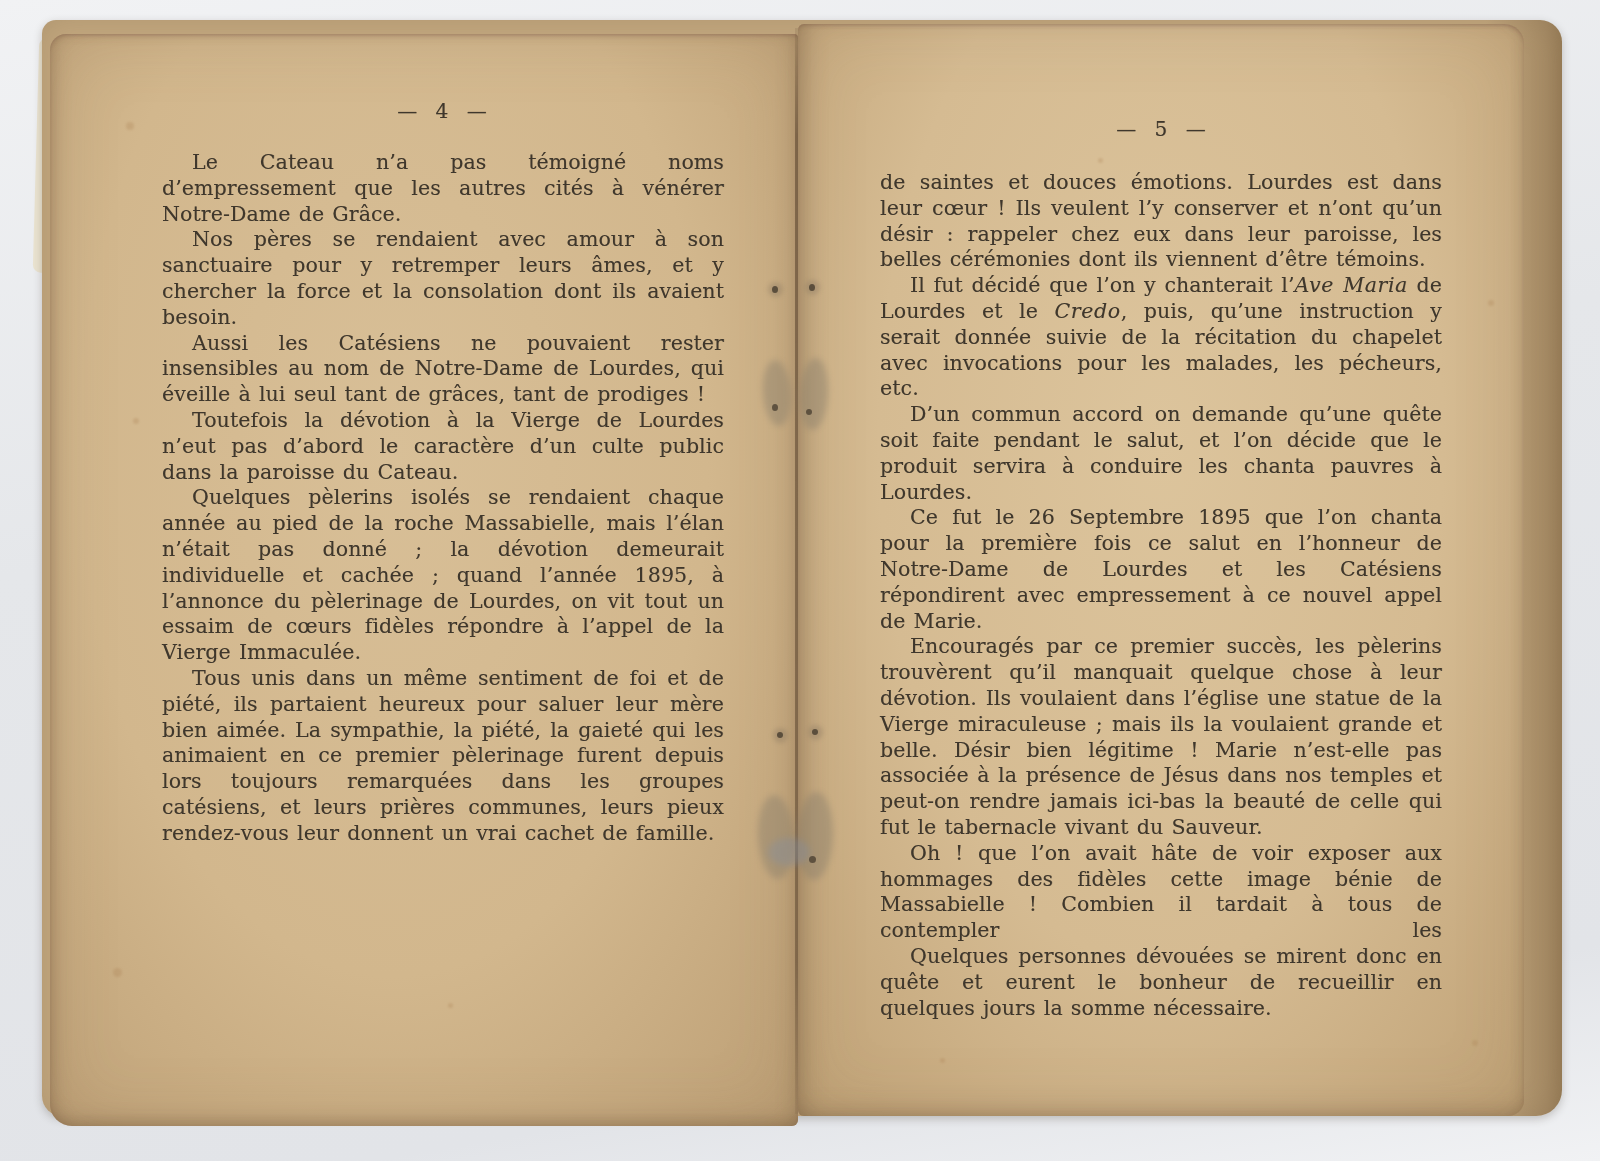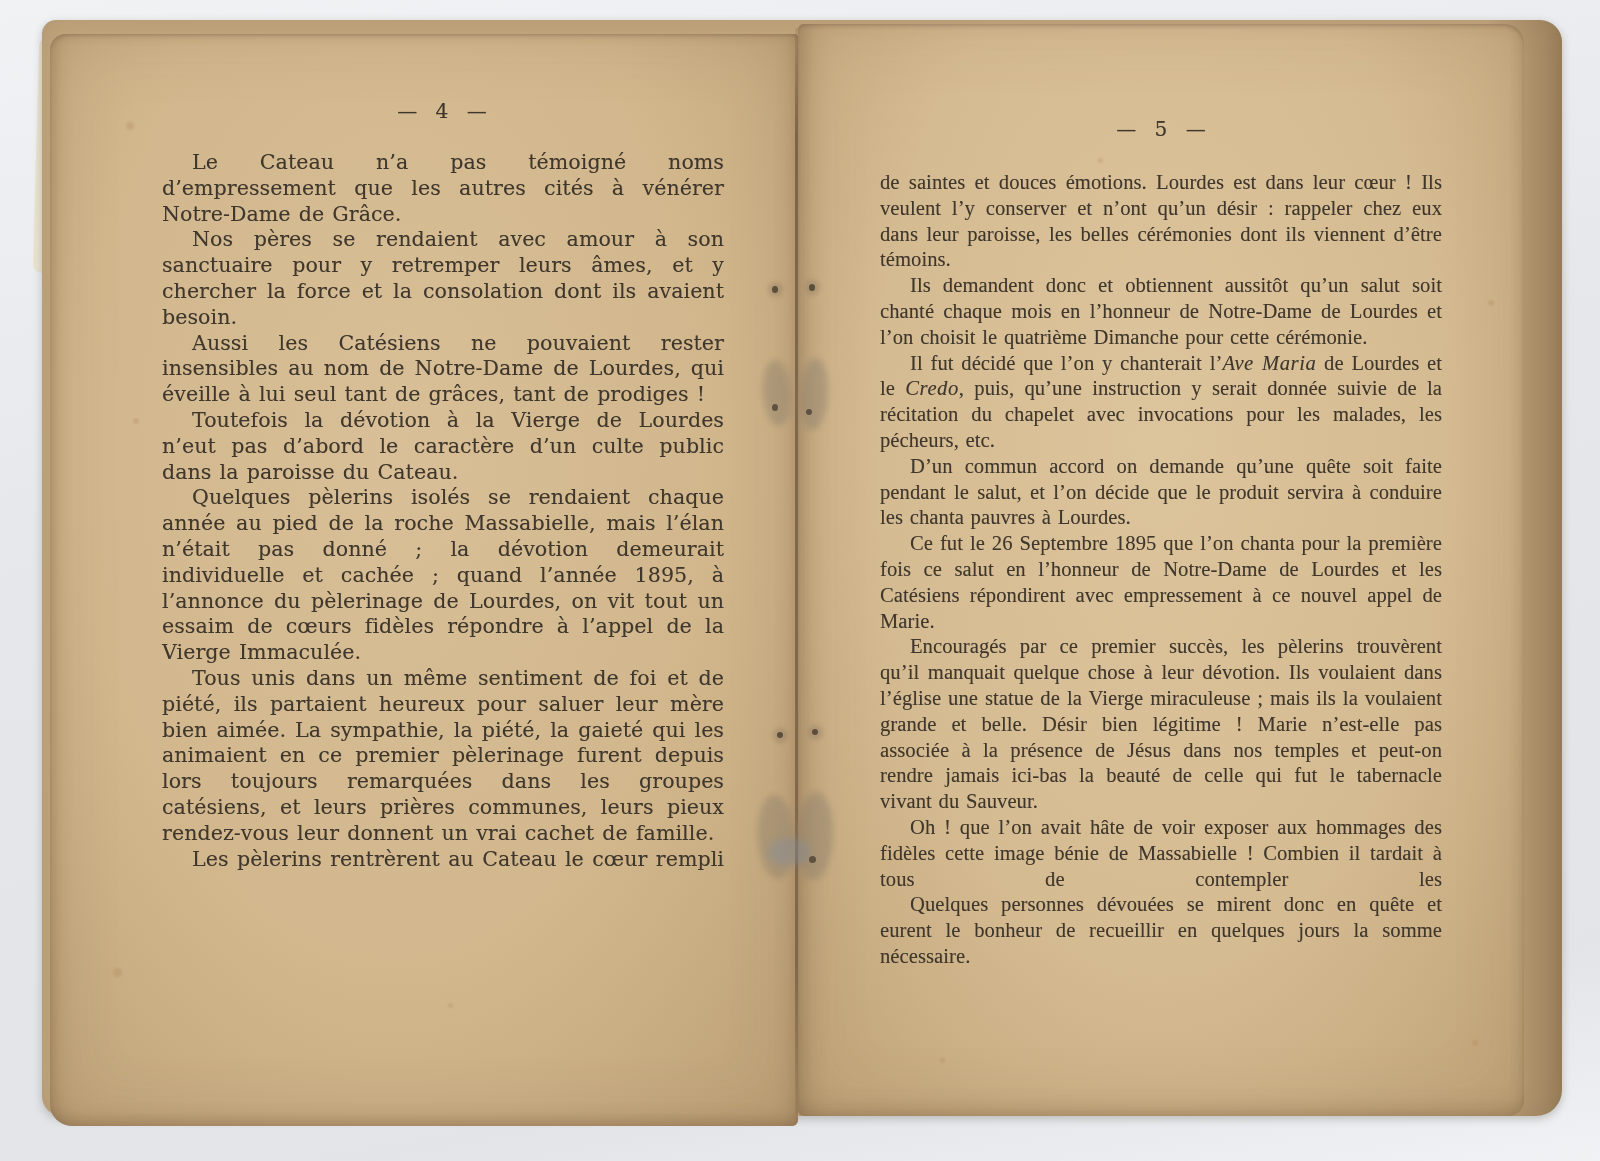--- a/index.html
+++ b/index.html
@@ -44,21 +44,21 @@
   .gutter{position:absolute;left:795px;top:28px;width:3px;height:1086px;
     background:linear-gradient(to bottom,rgba(107,84,58,.15),rgba(96,74,52,.62) 10%,rgba(96,74,52,.55) 86%,rgba(107,84,58,.12));
     filter:blur(.4px);}
   .page-header{position:absolute;text-align:center;color:var(--ink);
     font-size:20px;line-height:26px;word-spacing:12px;
     text-shadow:.3px .3px 0 rgba(63,55,44,.35);}
   .page-left .page-header{left:112px;top:64px;width:560px;}
   .page-right .page-header{left:82px;top:92px;width:562px;}
   .page-body{position:absolute;color:var(--ink);}
   .page-left .page-body{left:112px;top:116px;width:562px;}
-  .page-right .page-body{left:82px;top:146px;width:562px;font-family:Liberation Serif, serif;}
+  .page-right .page-body{left:82px;top:146px;width:562px;}
   .para{font-size:20.5px;line-height:25.8px;text-align:justify;text-indent:30px;
     word-spacing:1.5px;letter-spacing:.1px;
     text-shadow:.3px .3px 0 rgba(63,55,44,.33);}
   .para em{font-style:italic;letter-spacing:.6px;}
   .para.noindent{text-indent:0;}
   .para.cont{text-align-last:justify;}
   
   .mark{position:absolute;border-radius:50%;}
   .halo-dot{width:15px;height:15px;background:rgba(139,122,98,.38);filter:blur(2px);}
   .dot{background:var(--speck);filter:blur(.6px);opacity:.85;}
@@ -77,29 +77,27 @@
 
   <div class="page page-left">
     <div class="page-header">— 4 —</div>
     <div class="page-body">
         <p class="para"><span>Le Cateau n’a pas témoigné noms d’empressement que les autres cités à vénérer Notre-Dame de Grâce.</span></p>
         <p class="para"><span>Nos pères se rendaient avec amour à son sanctuaire pour y retremper leurs âmes, et y chercher la force et la consolation dont ils avaient besoin.</span></p>
         <p class="para"><span>Aussi les Catésiens ne pouvaient rester insensibles au nom de Notre-Dame de Lourdes, qui éveille à lui seul tant de grâces, tant de prodiges&nbsp;!</span></p>
         <p class="para"><span>Toutefois la dévotion à la Vierge de Lourdes n’eut pas d’abord le caractère d’un culte public dans la paroisse du Cateau.</span></p>
         <p class="para"><span>Quelques pèlerins isolés se rendaient chaque année au pied de la roche Massabielle, mais l’élan n’était pas donné&nbsp;; la dévotion demeurait individuelle et cachée&nbsp;; quand l’année 1895, à l’annonce du pèlerinage de Lourdes, on vit tout un essaim de cœurs fidèles répondre à l’appel de la Vierge Immaculée.</span></p>
         <p class="para"><span>Tous unis dans un même sentiment de foi et de piété, ils partaient heureux pour saluer leur mère bien aimée. La sympathie, la piété, la gaieté qui les animaient en ce premier pèlerinage furent depuis lors toujours remarquées dans les groupes catésiens, et leurs prières communes, leurs pieux rendez-vous leur donnent un vrai cachet de famille.</span></p>
-        <p class="para cont"><span>Les pèlerins rentrèrent au Cateau le cœur rempli</span></p>
       </div>
   </div>
 
   <div class="page page-right">
     <div class="page-header">— 5 —</div>
     <div class="page-body">
         <p class="para noindent"><span>de saintes et douces émotions. Lourdes est dans leur cœur&nbsp;! Ils veulent l’y conserver et n’ont qu’un désir&nbsp;: rappeler chez eux dans leur paroisse, les belles cérémonies dont ils viennent d’être témoins.</span></p>
-        <p class="para"><span>Ils demandent donc et obtiennent aussitôt qu’un salut soit chanté chaque mois en l’honneur de Notre-Dame de Lourdes et l’on choisit le quatrième Dimanche pour cette cérémonie.</span></p>
         <p class="para"><span>Il fut décidé que l’on y chanterait l’</span><em>Ave Maria</em><span> de Lourdes et le </span><em>Credo</em><span>, puis, qu’une instruction y serait donnée suivie de la récitation du chapelet avec invocations pour les malades, les pécheurs, etc.</span></p>
         <p class="para"><span>D’un commun accord on demande qu’une quête soit faite pendant le salut, et l’on décide que le produit servira à conduire les chanta pauvres à Lourdes.</span></p>
         <p class="para"><span>Ce fut le 26 Septembre 1895 que l’on chanta pour la première fois ce salut en l’honneur de Notre-Dame de Lourdes et les Catésiens répondirent avec empressement à ce nouvel appel de Marie.</span></p>
         <p class="para"><span>Encouragés par ce premier succès, les pèlerins trouvèrent qu’il manquait quelque chose à leur dévotion. Ils voulaient dans l’église une statue de la Vierge miraculeuse&nbsp;; mais ils la voulaient grande et belle. Désir bien légitime&nbsp;! Marie n’est-elle pas associée à la présence de Jésus dans nos temples et peut-on rendre jamais ici-bas la beauté de celle qui fut le tabernacle vivant du Sauveur.</span></p>
         <p class="para cont"><span>Oh&nbsp;! que l’on avait hâte de voir exposer aux hommages des fidèles cette image bénie de Massabielle&nbsp;! Combien il tardait à tous de contempler les</span></p>
         <p class="para"><span>Quelques personnes dévouées se mirent donc en quête et eurent le bonheur de recueillir en quelques jours la somme nécessaire.</span></p>
       </div>
   </div>
 
   <div class="gutter"></div>

